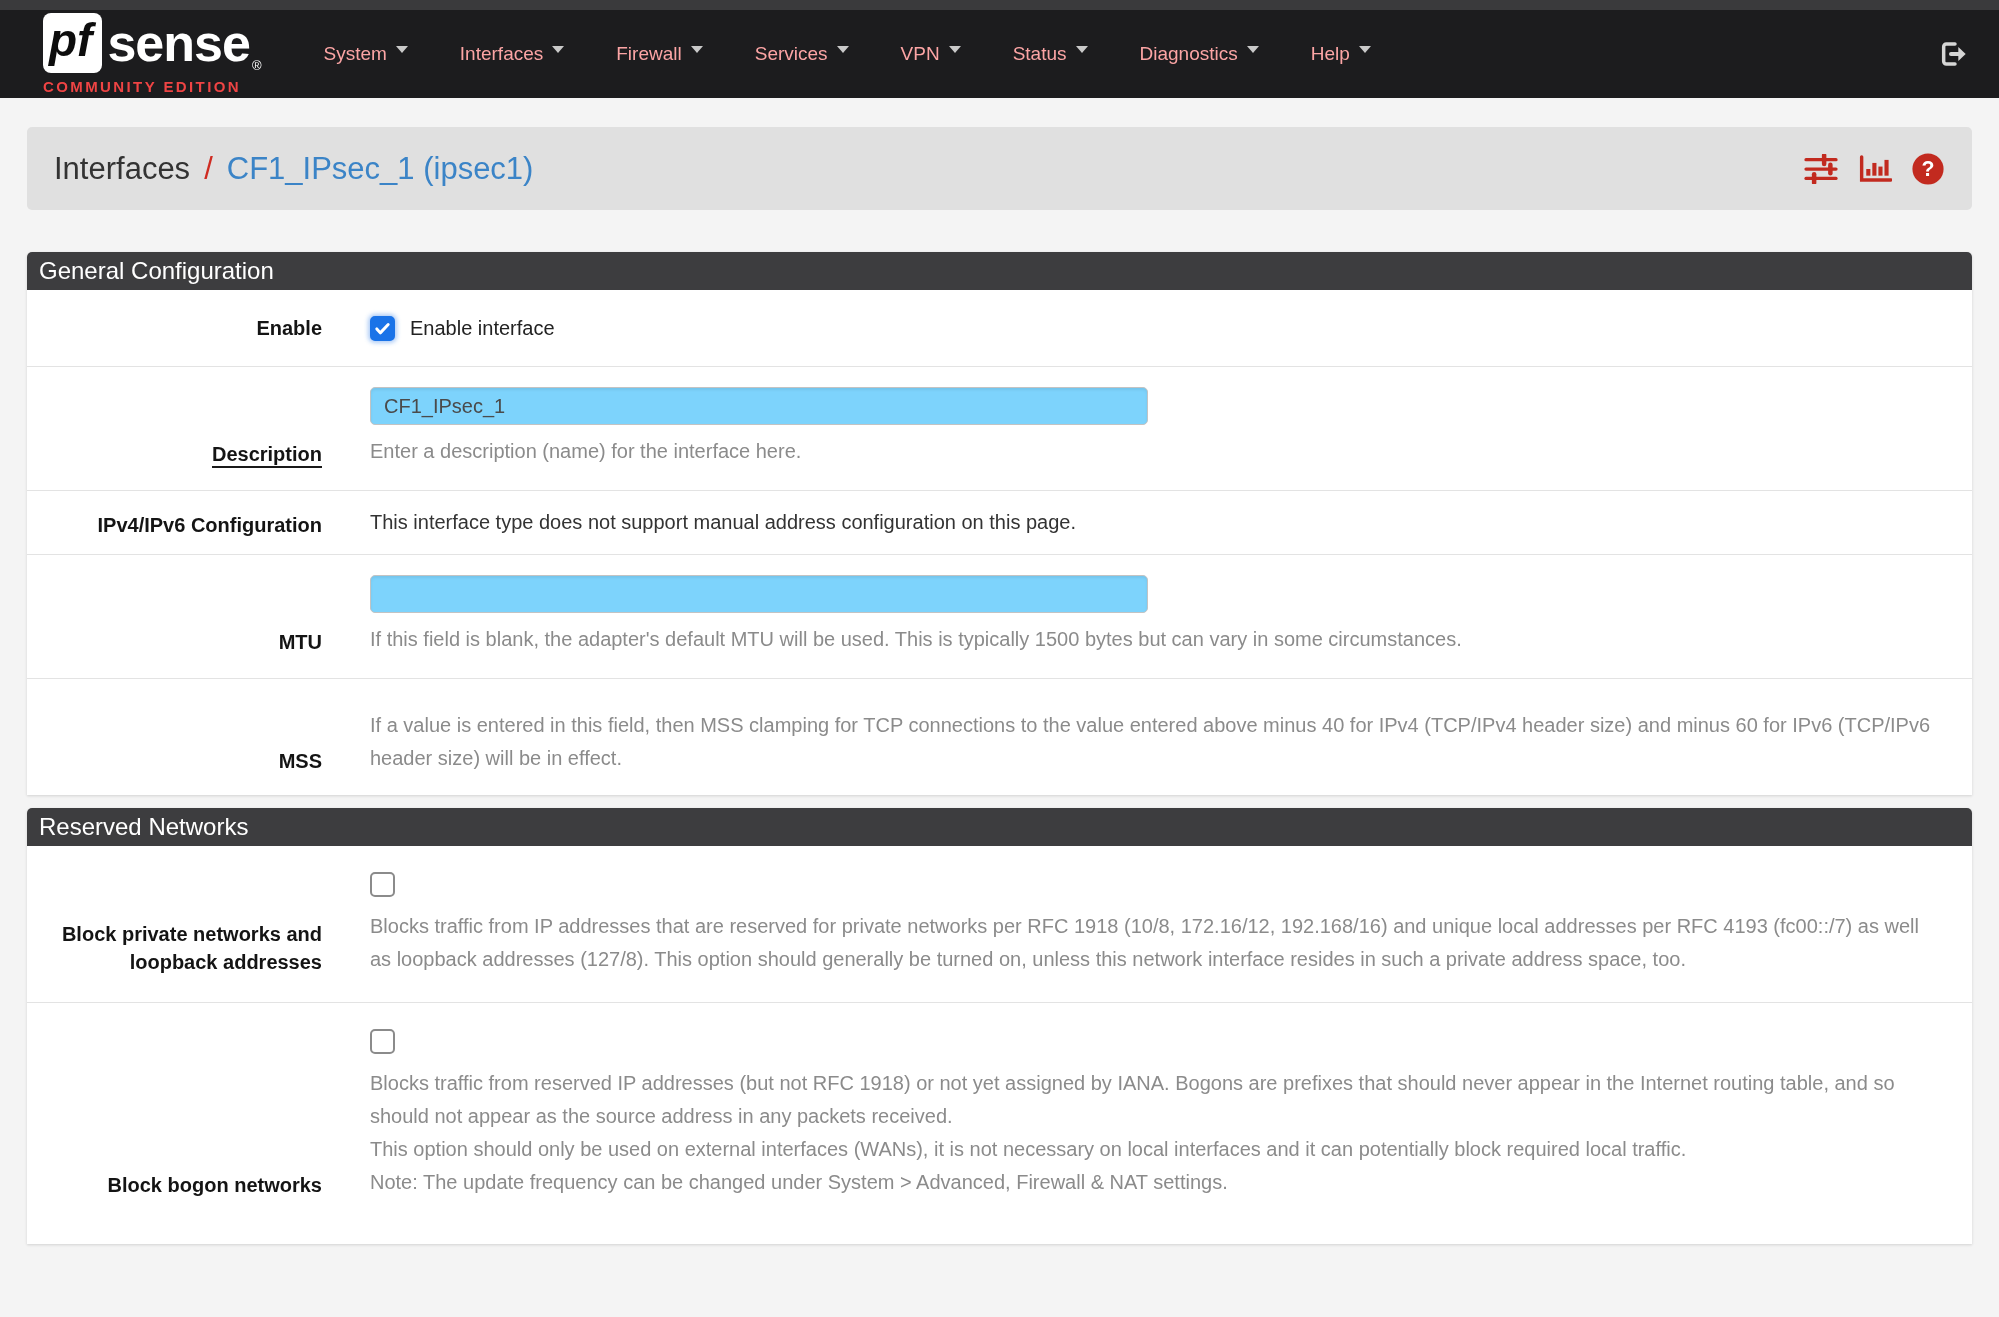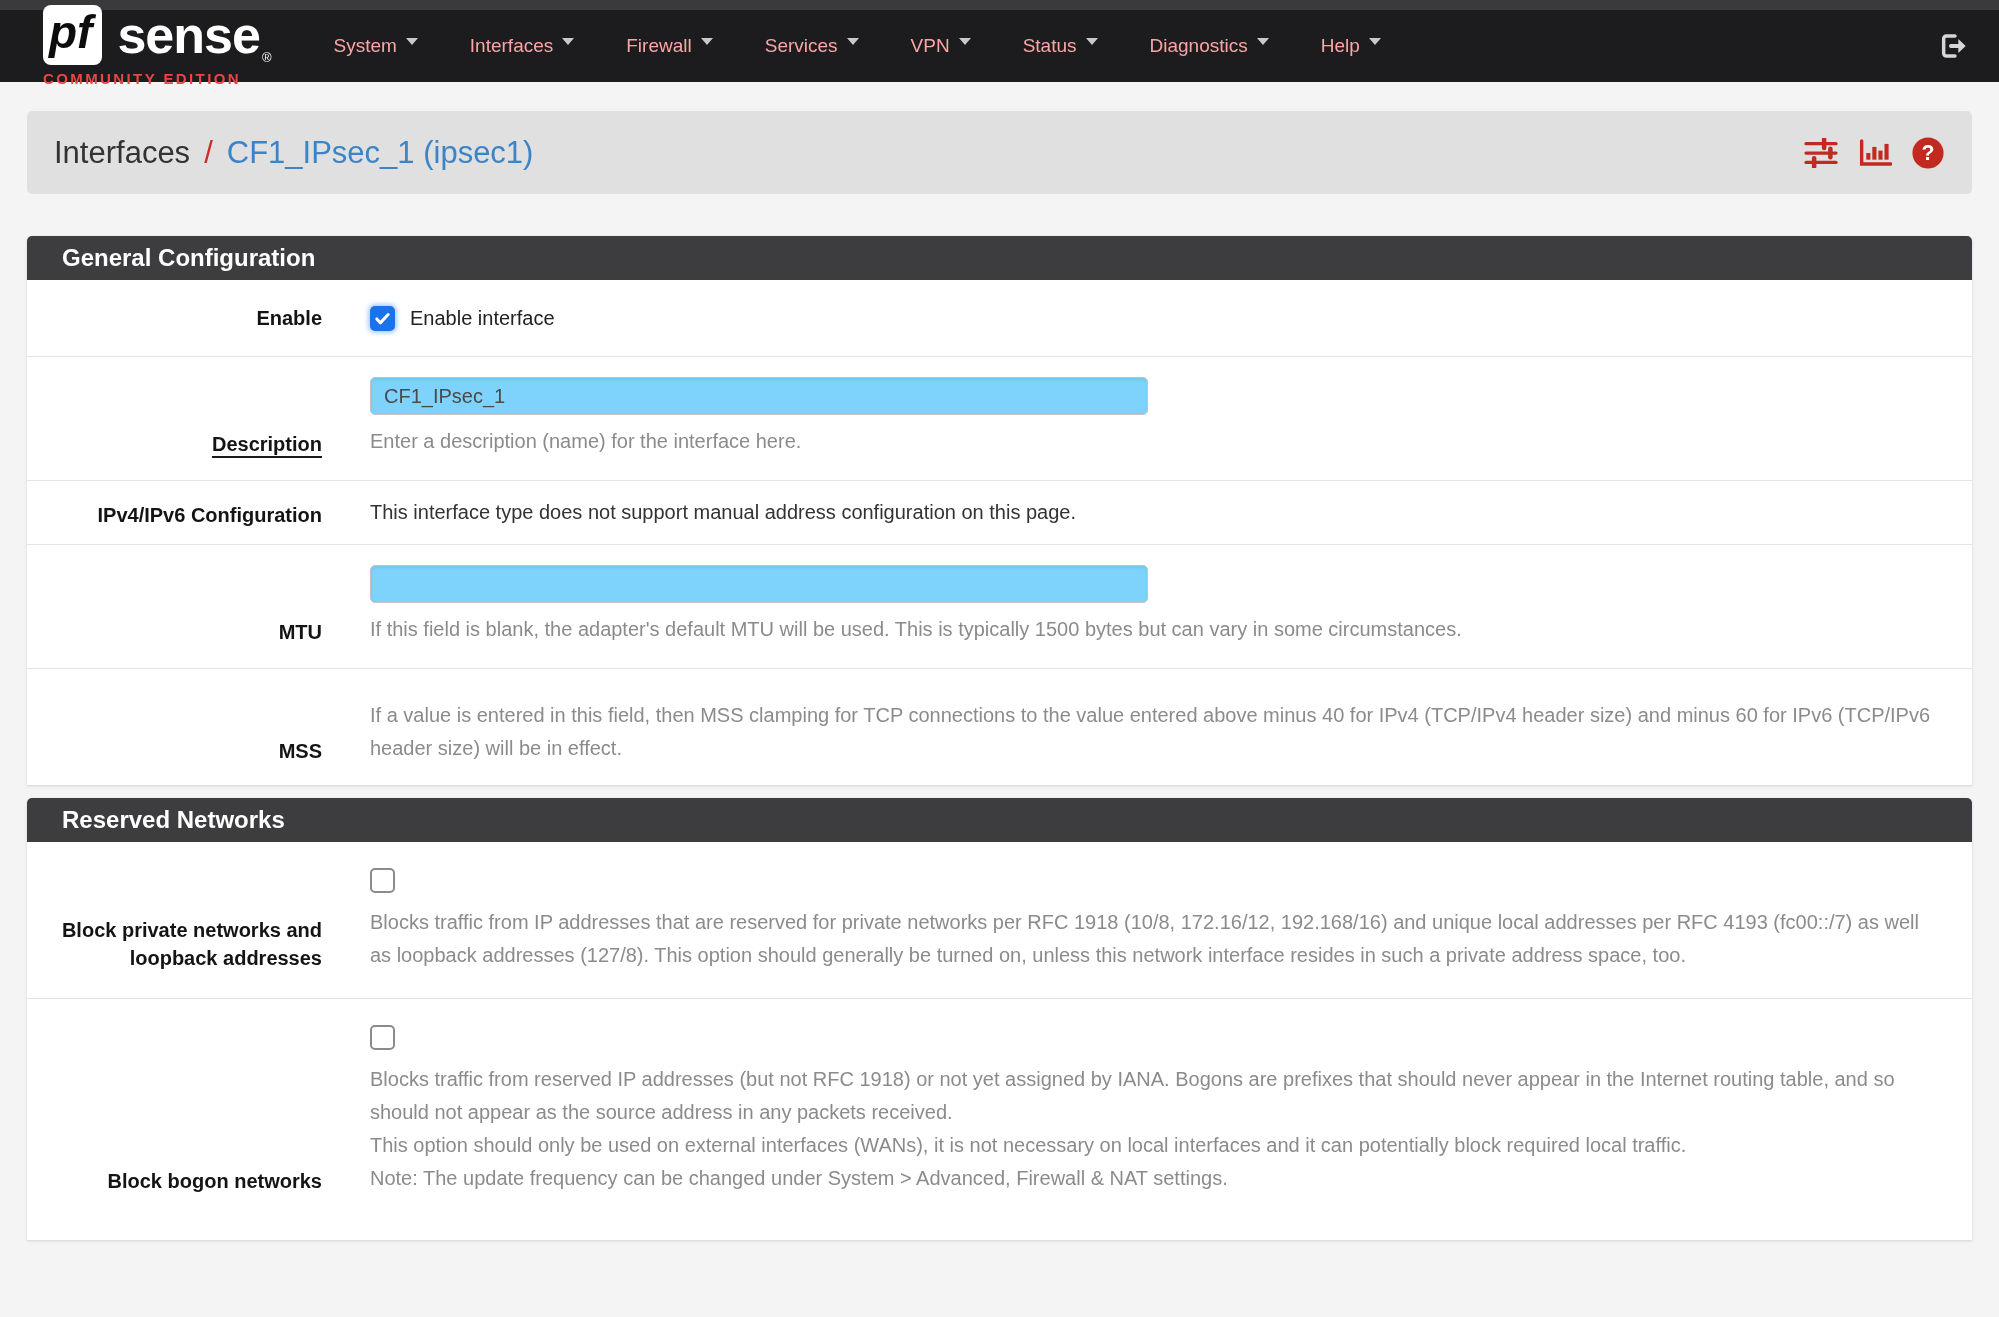--- a/index.html
+++ b/index.html
@@ -5,31 +5,31 @@
   * { margin: 0; padding: 0; box-sizing: border-box; }
   html, body {
     width: 1999px; height: 1317px; overflow: hidden;
     background: #f4f4f4;
     font-family: "Liberation Sans", sans-serif;
     color: #333;
   }
   
   .top-strip { height: 10px; background: #3a3a3c; width: 100%; }
   .navbar {
-    height: 72px; background: #1c1c1e;
+    height: 88px; background: #1c1c1e;
     display: flex; align-items: center;
   }
   .logo { margin-left: 43px; margin-right: 36px; display: flex; flex-direction: column; cursor: pointer; }
   .logo-row { display: flex; align-items: center; }
   .pf-box {
     background: #fff; color: #0d0d0d; border-radius: 8px;
     font-style: italic; font-weight: bold; font-size: 46px;
     padding: 2px 10px 8px 6px; line-height: 50px; display: inline-block;
   }
-  .sense { color: #fff; font-weight: bold; font-size: 52px; letter-spacing: -1px; margin-left: 15px; line-height: 52px; }
+  .sense { color: #fff; font-weight: bold; font-size: 52px; letter-spacing: -1px; margin-left: 5px; line-height: 52px; }
   .reg { color: #fff; font-size: 13px; vertical-align: top; margin-left: 2px; align-self: flex-end; }
   .logo-sub { color: #ef4444; font-size: 15px; font-weight: bold; letter-spacing: 2.4px; margin-top: 5px; white-space: nowrap; }
   .nav-menu { list-style: none; display: flex; align-items: center; flex: 1; }
   .nav-menu li {
     color: #fca5a5; font-size: 19px; padding: 14px 26px; cursor: pointer;
     display: flex; white-space: nowrap;
   }
   .caret {
     display: inline-block; width: 0; height: 0; margin-left: 9px; margin-top: 3px;
     border-left: 6px solid transparent; border-right: 6px solid transparent;
@@ -49,22 +49,22 @@
   .bc-icons { margin-left: auto; display: flex; align-items: center; gap: 19px; }
   .bc-icons svg { display: block; cursor: pointer; }
 
   
   .panel {
     background: #fff; border-radius: 5px 5px 0 0; margin-top: 42px;
     box-shadow: 0 1px 3px rgba(0,0,0,0.14);
   }
   .panel + .panel { margin-top: 13px; }
   .panel-heading {
-    background: #3d3d3f; color: #fff; font-weight: bold; font-size: 24px;
-    height: 44px; display: flex; align-items: center; padding: 0 35px;
+    background: #3d3d3f; color: #fff; font-weight: normal; font-size: 24px;
+    height: 38px; display: flex; align-items: center; padding: 0 12px;
     border-radius: 5px 5px 0 0;
   }
   .form-row { display: flex; align-items: flex-end; border-bottom: 1px solid #e3e3e3; }
   .form-row:last-child { border-bottom: none; }
   .row-label {
     flex: 0 0 295px; text-align: right; font-weight: bold; font-size: 20px;
     color: #141414; line-height: 28px;
   }
   .row-label .underlined { border-bottom: 2px solid #1a1a1a; padding-bottom: 1px; }
   .row-content { margin-left: 48px; flex: 1; padding-right: 30px; font-size: 20px; }

